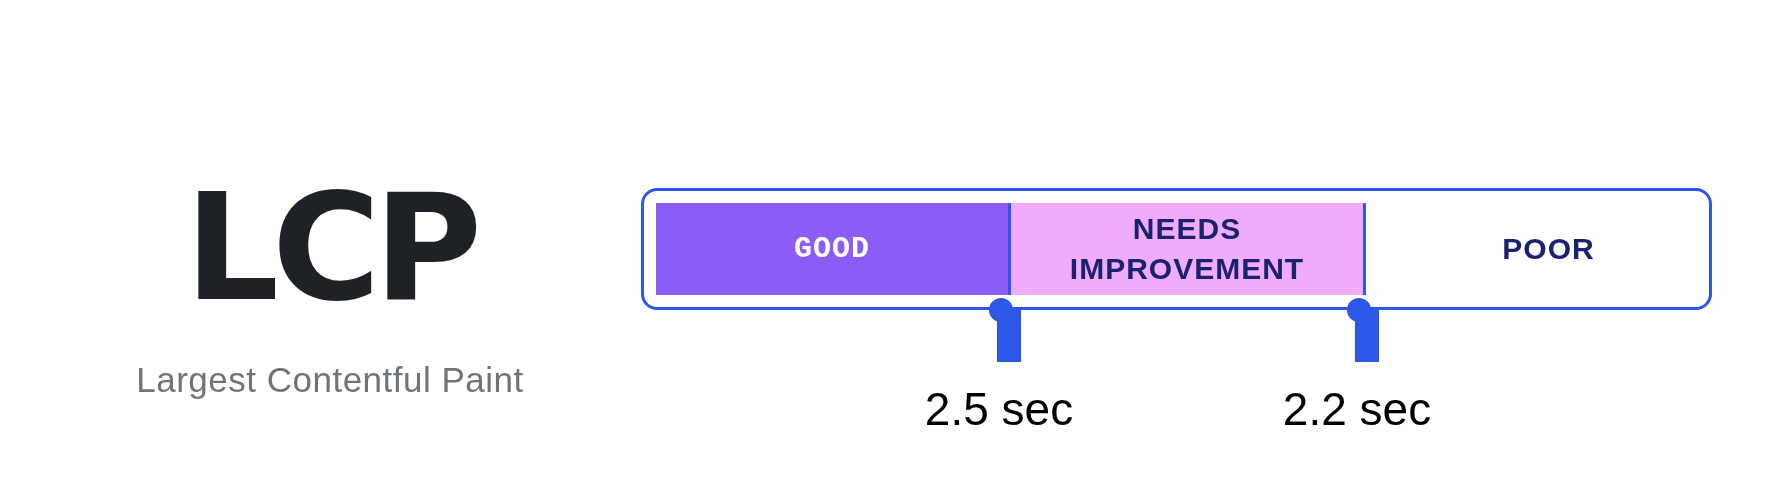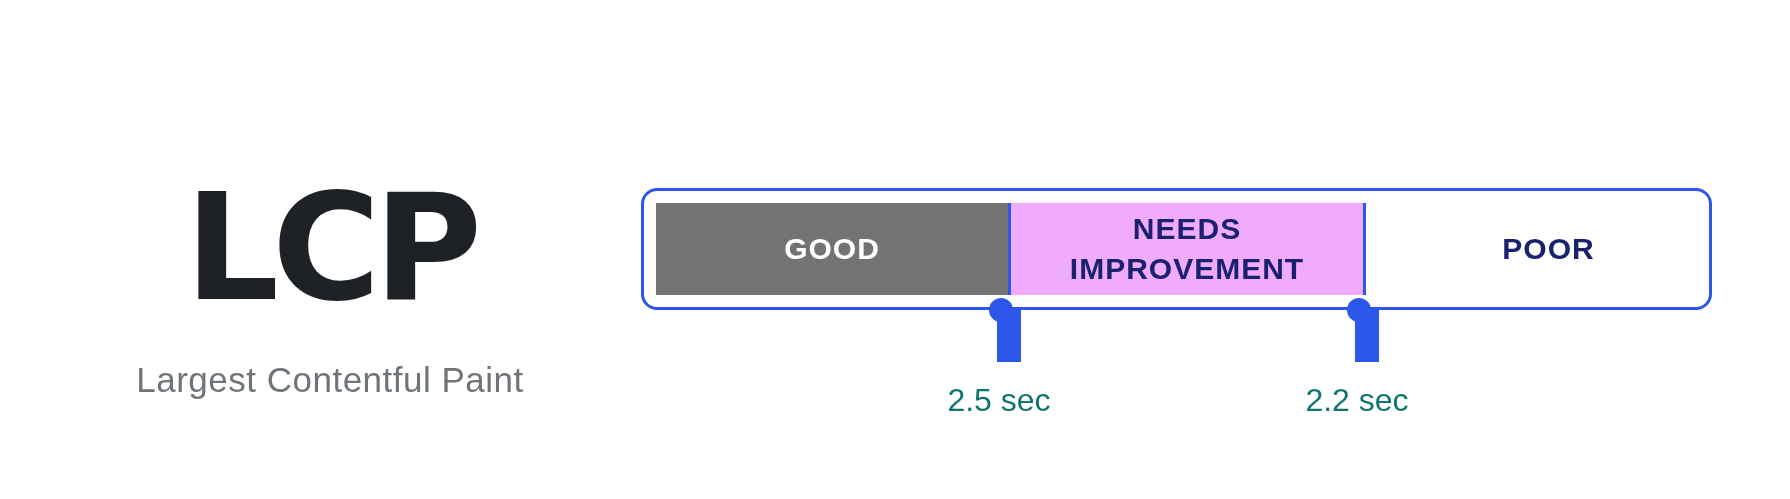--- a/index.html
+++ b/index.html
@@ -109,39 +109,39 @@
     width: 4px;
     height: 52px;
     background: var(--accent, #2d57ea);
   }
   .marker-label {
     position: absolute;
     left: 0;
     top: 182px;
     transform: translateX(-50%);
     white-space: nowrap;
-    font-size: 32px;
+    font-size: 46px;
     font-weight: 400;
-    color: #0f766e;
+    color: #000000;
   }
 </style>
 </head>
 <body>
 
 <div class="canvas">
 
   <div class="metric-block">
     <div class="metric-title">LCP</div>
     <div class="metric-subtitle">Largest Contentful Paint</div>
   </div>
 
   <div class="scale-area">
 
     <div class="scale-bar">
-      <div class="segment s0" style="background: #737373;">
+      <div class="segment s0" style="background: #8b5cf6; font-family: Liberation Mono, monospace;">
         <span class="segment-label" style="color: rgb(255, 255, 255);">GOOD</span>
       </div>
       <div class="segment s1" style="background: #f0abfc;">
         <span class="segment-label" style="color: rgb(26, 34, 112);">NEEDS IMPROVEMENT</span>
       </div>
       <div class="segment s2" style="background: rgb(255, 255, 255);">
         <span class="segment-label" style="color: rgb(26, 34, 112);">POOR</span>
       </div>
     </div>
 

